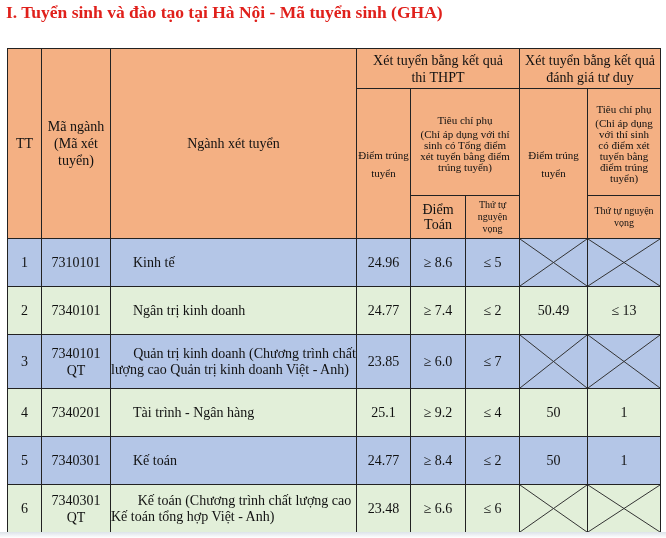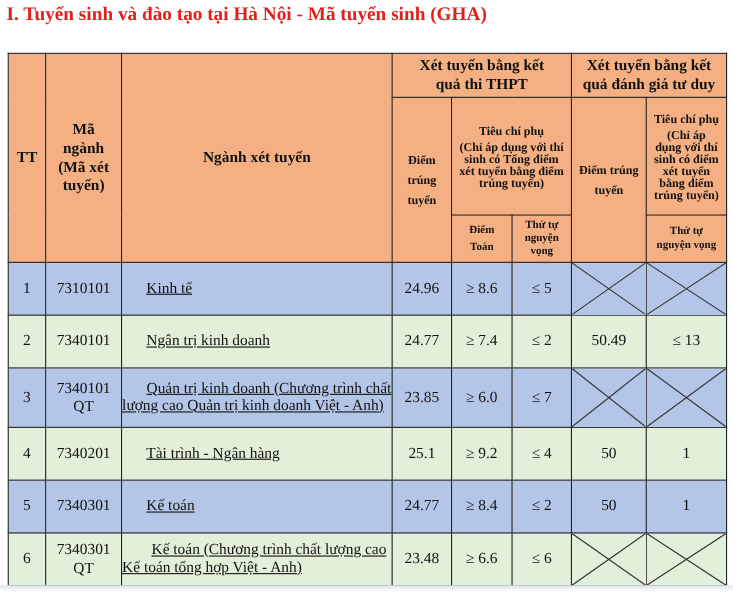--- a/index.html
+++ b/index.html
@@ -1,28 +1,28 @@
 <!DOCTYPE html>
 <html><head>
 <meta charset="utf-8">
 <style>
   html, body { margin: 0; padding: 0; background: #ffffff; }
   body { width: 666px; height: 538px; overflow: hidden; position: relative; font-family: "Liberation Serif", serif; }
   .title { position: absolute; left: 6px; top: 2px; font-size: 17.5px; font-weight: bold; color: #e0201b; white-space: nowrap; }
   table.t { position: absolute; left: 7px; top: 48px; border-collapse: collapse; table-layout: fixed; }
   table.t td, table.t th { border: 1px solid #222; padding: 0; text-align: center; vertical-align: middle; color: #111; }
-  th { background: #f4b083; font-weight: bold; }
+  th { background: #f4b083; font-weight: normal; }
   .h-big { font-size: 14px; line-height: 17px; }
   .h-mid { font-size: 11px; line-height: 18px; }
   .h-small { font-size: 11px; line-height: 11px; display: block; }
   .h-xs { font-size: 10px; line-height: 12px; }
   td { font-size: 14px; }
   tr.blue td { background: #b4c6e7; }
   tr.green td { background: #e2efd9; }
-  td.name { text-align: justify; text-align-last: left; padding: 0 6px 0 6px; line-height: 16px; text-decoration: underline; }
+  td.name { text-align: justify; text-align-last: left; padding: 0 6px 0 6px; line-height: 16px; }
   td.name .ind { display: inline-block; width: 22px; }
   td.x { position: relative; }
   td.x svg { position: absolute; left: 0; top: 0; width: 100%; height: 100%; }
   .fade { position: absolute; left: 0; bottom: 0; width: 666px; height: 6px; background: linear-gradient(#dde3ea, #ffffff); }
 </style>
 </head>
 <body>
 
 <div class="title">I. Tuyển sinh và đào tạo tại Hà Nội - Mã tuyển sinh (GHA)</div>
 
@@ -51,21 +51,21 @@
         <span class="h-mid" style="display:block">Tiêu chí phụ</span>
         <span class="h-small">(Chỉ áp dụng với thí sinh có Tổng điểm xét tuyển bằng điểm trúng tuyển)</span>
       </th>
       <th rowspan="2" class="h-mid">Điểm trúng tuyển</th>
       <th style="padding:0 6px">
         <span class="h-mid" style="display:block">Tiêu chí phụ</span>
         <span class="h-small">(Chỉ áp dụng với thí sinh có điểm xét tuyển bằng điểm trúng tuyển)</span>
       </th>
     </tr>
     <tr style="height:43px">
-      <th class="h-xs" style="font-size:10px;line-height:15px;padding:0 8px">Điểm Toán</th>
+      <th class="h-xs" style="font-size:14px;line-height:15px;padding:0 8px">Điểm Toán</th>
       <th class="h-xs" style="padding:0 6px">Thứ tự nguyện vọng</th>
       <th class="h-xs" style="padding:0 6px">Thứ tự nguyện vọng</th>
     </tr>
   </thead>
   <tbody id="tbody">
       <tr class="blue" style="height: 48px;">
         <td>1</td>
         <td style="line-height:17px"><span>7310101</span></td>
         <td class="name"><span class="ind"></span><span>Kinh tế</span></td>
         <td>24.96</td>

